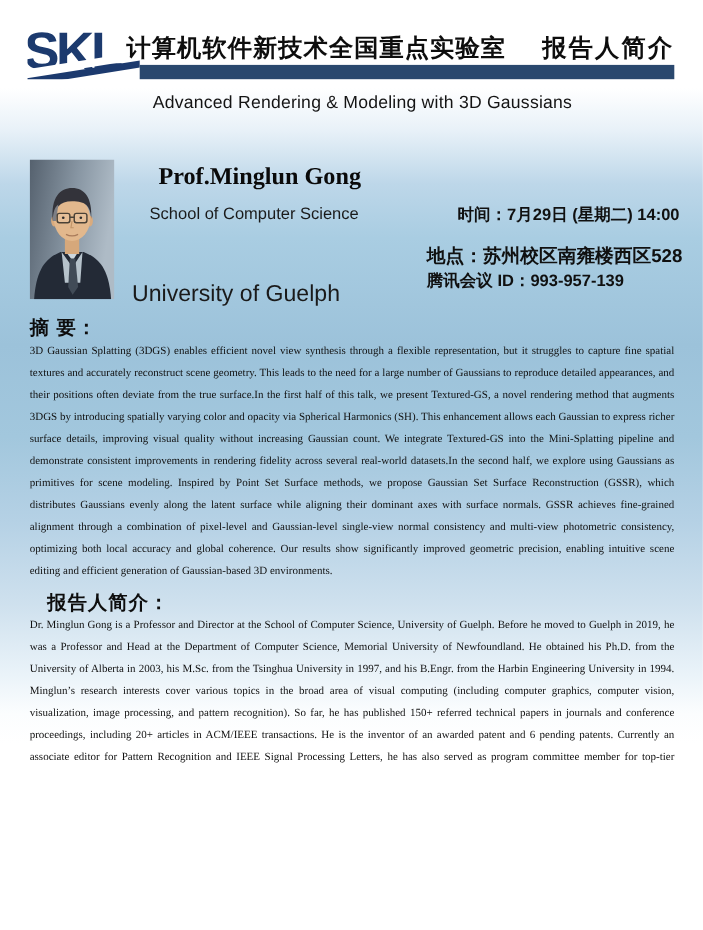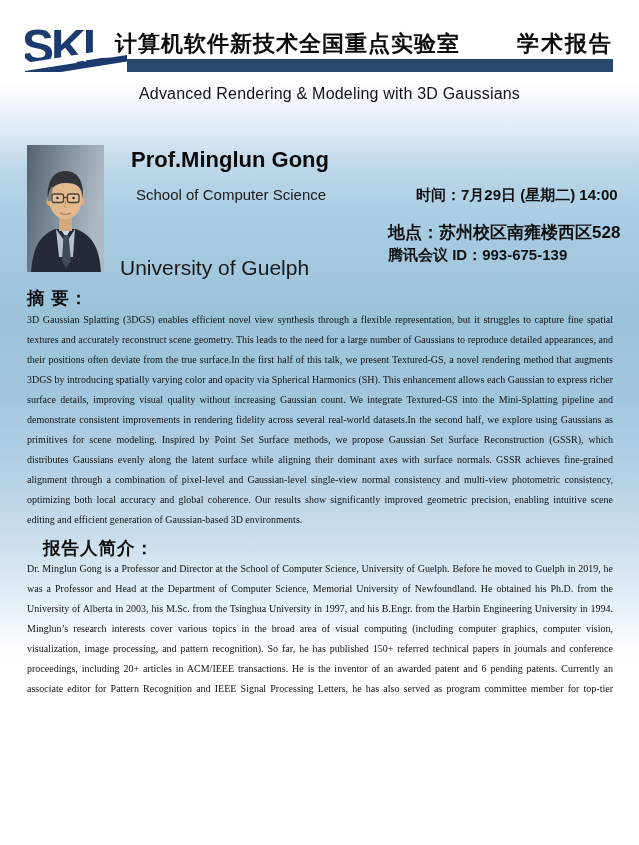--- a/index.html
+++ b/index.html
@@ -22,21 +22,21 @@
   
   .skl-logo { position:absolute; left:25px; top:22px; width:102px; height:50px; }
   .lab-name { position:absolute; left:115px; top:29px; font-size:22px; font-weight:bold; color:#0d0d0d; letter-spacing:1px; white-space:nowrap; }
   .report-type { position:absolute; right:26px; top:29px; font-size:22px; font-weight:bold; color:#0d0d0d; letter-spacing:2px; }
   .header-bar { position:absolute; left:127px; top:59px; width:486px; height:13px; background:#2a486e; }
   
   .talk-title { position:absolute; left:10px; top:85px; width:639px; text-align:center;
     font-size:16px; font-weight:500; color:#141414; letter-spacing:0.2px; }
   
   .photo { position:absolute; left:27px; top:145px; width:77px; height:127px; }
-  .speaker-name { position:absolute; left:131px; top:147px; font-family:Liberation Sans, sans-serif;
+  .speaker-name { position:absolute; left:144px; top:147px; font-family:Liberation Serif, serif;
     font-weight:bold; font-size:22px; color:#0a0a0a; white-space:nowrap; }
   .speaker-school { position:absolute; left:136px; top:186px; font-size:15px; font-weight:500; color:#1a1a1a; }
   .speaker-univ { position:absolute; left:120px; top:256px; font-size:21px; font-weight:500; color:#1a1a1a; }
   .info-time { position:absolute; left:388px; top:186px; font-size:15px; font-weight:600; color:#101010; white-space:nowrap;padding-left:28px; }
   .info-loc  { position:absolute; left:388px; top:221px; font-size:17px; font-weight:600; color:#101010; white-space:nowrap; }
   .info-meet { position:absolute; left:388px; top:246px; font-size:15px; font-weight:600; color:#101010; white-space:nowrap; }
   
   .sec-heading { position:absolute; left:27px; font-size:17.5px; font-weight:bold; color:#0d0d0d; letter-spacing:1px; }
   .h-abstract { top:286px; }
   .h-bio { top:536px;margin-left:16px; }
@@ -64,21 +64,21 @@
 <div class="poster">
 
   <svg class="skl-logo" viewBox="0 0 102 50">
     <text x="-3" y="41" font-family="Liberation Sans, sans-serif" font-size="48" font-weight="bold" fill="#1c3a6e" letter-spacing="-3">SKL</text>
     <g transform="rotate(-9 51 40)">
       <rect x="-12" y="33" width="126" height="7" fill="#ffffff"></rect>
       <rect x="-12" y="41" width="126" height="6.5" fill="#1c3a6e"></rect>
     </g>
   </svg>
   <div class="lab-name">计算机软件新技术全国重点实验室</div>
-  <div class="report-type">学术报告</div>
+  <div class="report-type">报告人简介</div>
   <div class="header-bar"></div>
 
   <div class="talk-title">Advanced Rendering &amp; Modeling with 3D Gaussians</div>
 
   <svg class="photo" viewBox="0 0 77 127">
     <defs>
       <linearGradient id="pbg" x1="0" y1="0" x2="1" y2="0.25">
         <stop offset="0" stop-color="#55616e"></stop>
         <stop offset="0.55" stop-color="#8795a2"></stop>
         <stop offset="1" stop-color="#aebbc6"></stop>
@@ -101,21 +101,21 @@
     <circle cx="30.5" cy="53" r="1.2" fill="#2a2a2a"></circle>
     <circle cx="46.5" cy="53" r="1.2" fill="#2a2a2a"></circle>
     <path d="M38.5,56 L37.5,62 L40,62" stroke="#c09468" stroke-width="1" fill="none"></path>
     <path d="M33,68 Q38.5,71 44,68" stroke="#a97b5a" stroke-width="1.2" fill="none"></path>
   </svg>
   <div class="speaker-name">Prof.Minglun Gong</div>
   <div class="speaker-school">School of Computer Science</div>
   <div class="speaker-univ">University of Guelph</div>
   <div class="info-time">时间：7月29日 (星期二) 14:00</div>
   <div class="info-loc">地点：苏州校区南雍楼西区528</div>
-  <div class="info-meet">腾讯会议 ID：993-675-139</div>
+  <div class="info-meet">腾讯会议 ID：993-957-139</div>
 
   <div class="sec-heading h-abstract">摘 要：</div>
   <div class="body-text t-abstract">3D Gaussian Splatting (3DGS) enables efficient novel view synthesis through a flexible representation, but it struggles to capture fine spatial textures and accurately reconstruct scene geometry. This leads to the need for a large number of Gaussians to reproduce detailed appearances, and their positions often deviate from the true surface.In the first half of this talk, we present Textured-GS, a novel rendering method that augments 3DGS by introducing spatially varying color and opacity via Spherical Harmonics (SH). This enhancement allows each Gaussian to express richer surface details, improving visual quality without increasing Gaussian count. We integrate Textured-GS into the Mini-Splatting pipeline and demonstrate consistent improvements in rendering fidelity across several real-world datasets.In the second half, we explore using Gaussians as primitives for scene modeling. Inspired by Point Set Surface methods, we propose Gaussian Set Surface Reconstruction (GSSR), which distributes Gaussians evenly along the latent surface while aligning their dominant axes with surface normals. GSSR achieves fine-grained alignment through a combination of pixel-level and Gaussian-level single-view normal consistency and multi-view photometric consistency, optimizing both local accuracy and global coherence. Our results show significantly improved geometric precision, enabling intuitive scene editing and efficient generation of Gaussian-based 3D environments.</div>
 
   <div class="sec-heading h-bio">报告人简介：</div>
   <div class="body-text t-bio">Dr. Minglun Gong is a Professor and Director at the School of Computer Science, University of Guelph. Before he moved to Guelph in 2019, he was a Professor and Head at the Department of Computer Science, Memorial University of Newfoundland. He obtained his Ph.D. from the University of Alberta in 2003, his M.Sc. from the Tsinghua University in 1997, and his B.Engr. from the Harbin Engineering University in 1994. Minglun’s research interests cover various topics in the broad area of visual computing (including computer graphics, computer vision, visualization, image processing, and pattern recognition). So far, he has published 150+ referred technical papers in journals and conference proceedings, including 20+ articles in ACM/IEEE transactions. He is the inventor of an awarded patent and 6 pending patents. Currently an associate editor for Pattern Recognition and IEEE Signal Processing Letters, he has also served as program committee member for top-tier conferences and reviewer for prestigious journals. He was the recipient of the Izaak Walton Killam Memorial Award and best paper awards at the 2015 Canadian Conference on Artificial Intelligence, the 2016 International Symposium on Visual Computing, and the 2019 Conference on Computer and Robot Vision.</div>
 
   <div class="logo-row">
     <div class="logo-block left">
       <svg width="44" height="48" viewBox="0 0 48 52">

